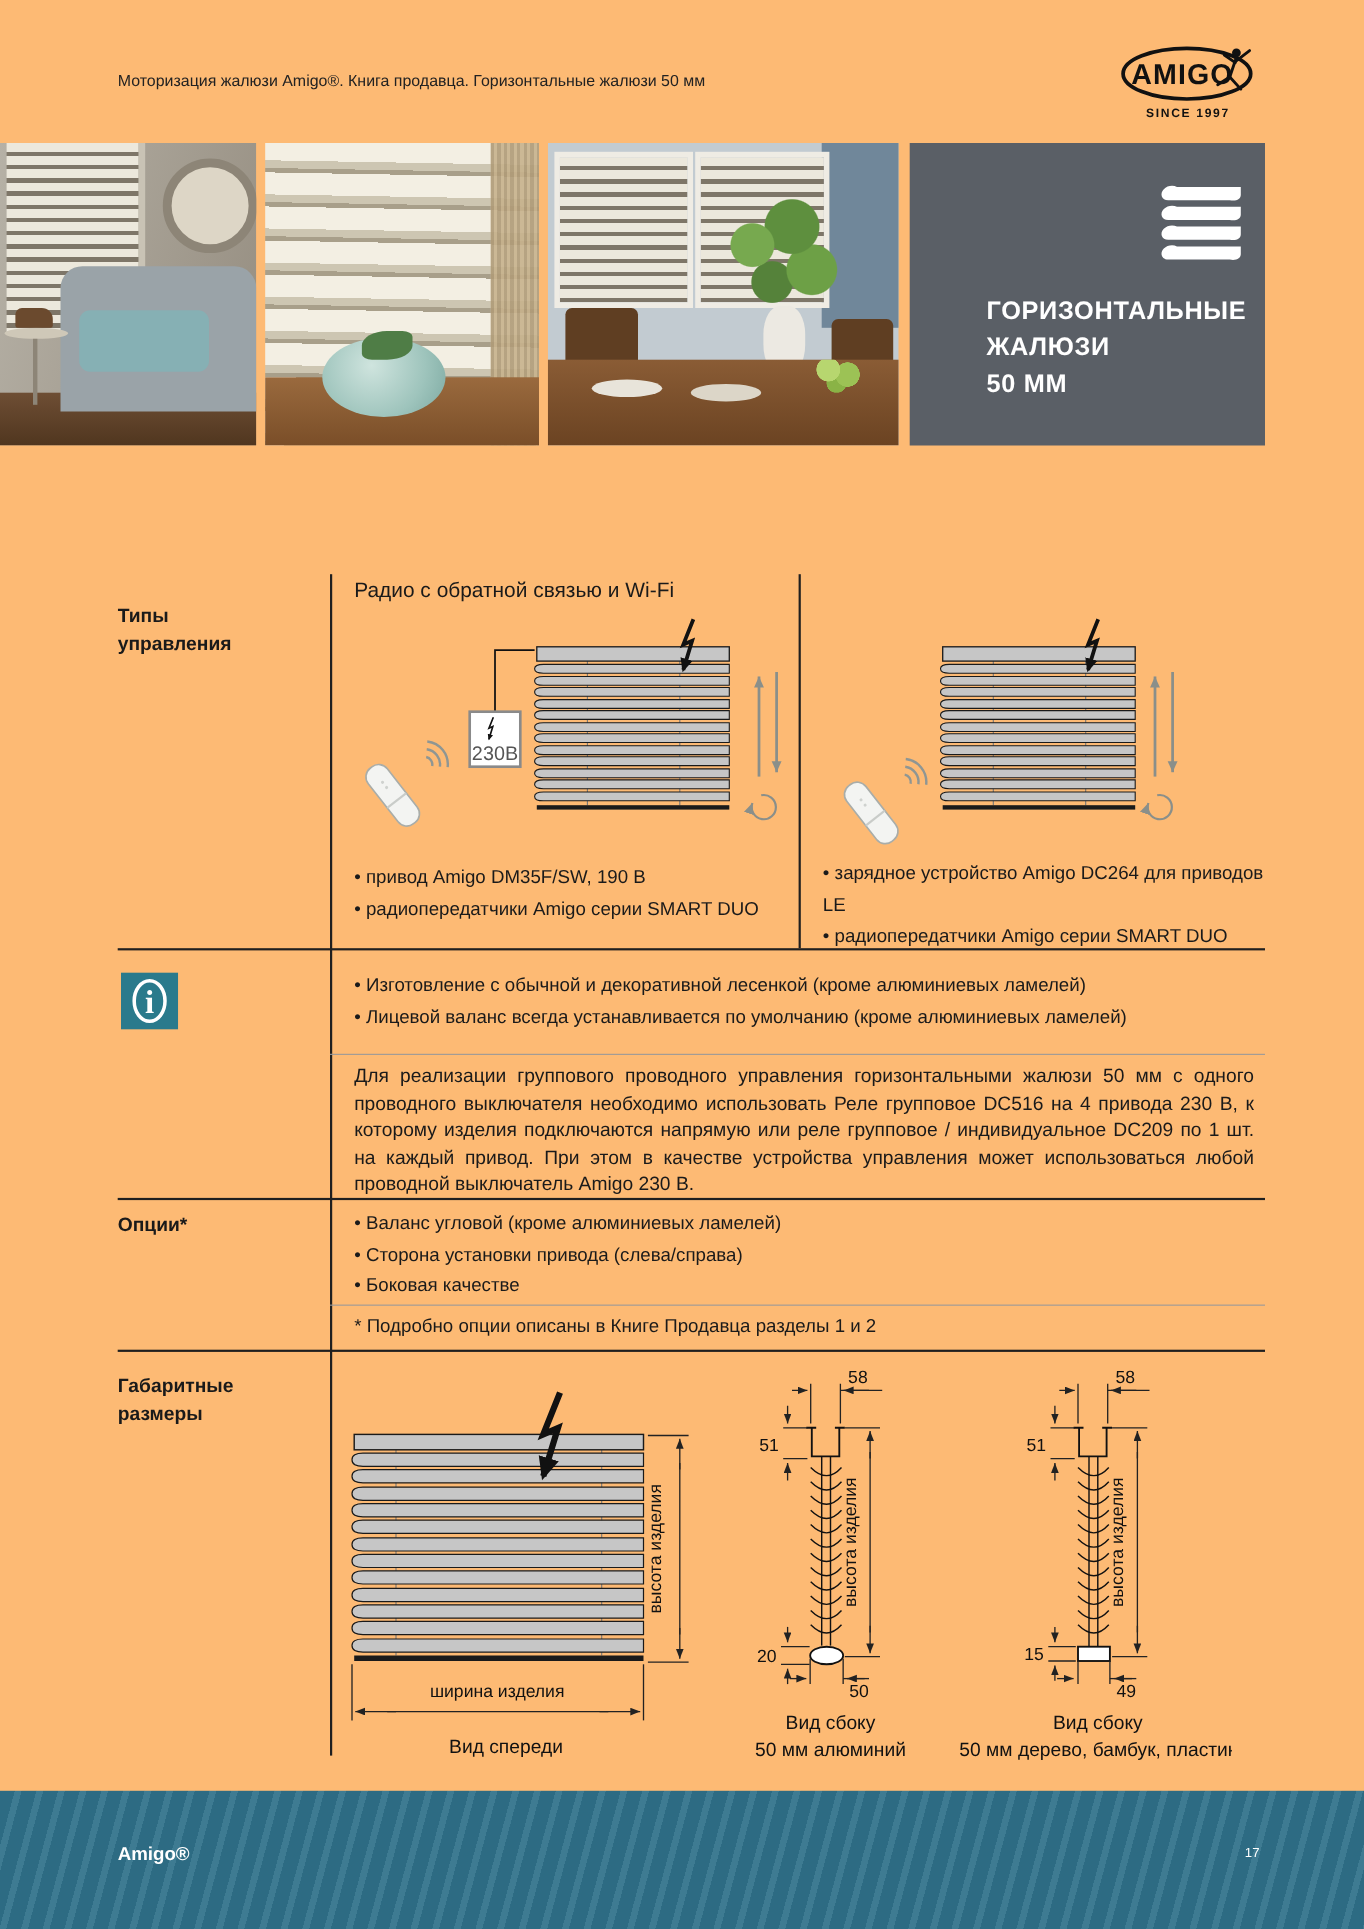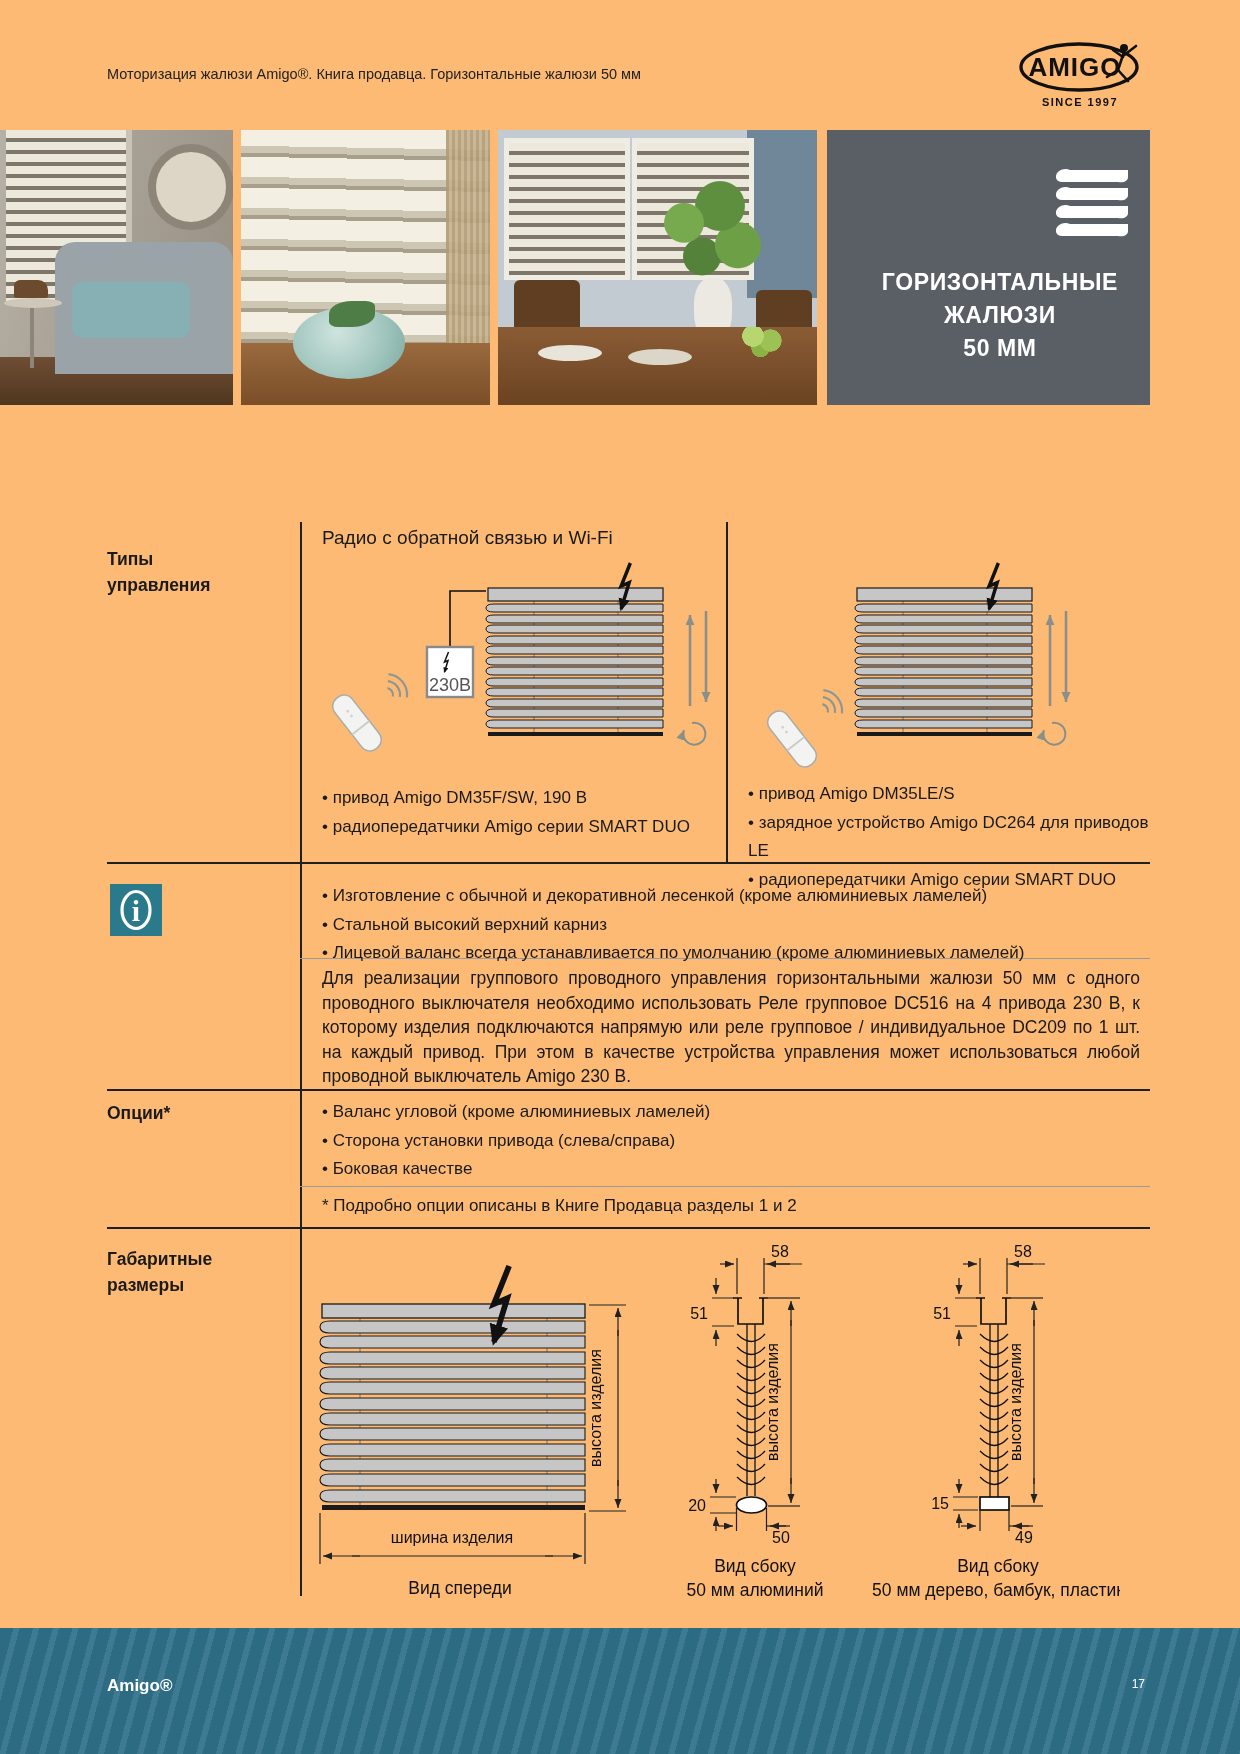--- a/index.html
+++ b/index.html
@@ -10,21 +10,21 @@
   
   .breadcrumb{left:107px;top:66px;font-size:14.5px;color:#222;}
   .logo-svg{left:1018px;top:40px;}
 
   
   .photo{top:130px;height:275px;overflow:hidden;}
   .ph1{left:0;width:233px;}
   .ph2{left:241px;width:249px;}
   .ph3{left:498px;width:319px;}
   .hero-panel{left:827px;top:130px;width:323px;height:275px;background:#5a5f66;}
-  .panel-title{position:absolute;right:32px;top:136px;text-align:center;color:#fff;font-size:23px;font-weight:bold;line-height:33px;letter-spacing:.6px;}
+  .panel-title{position:absolute;right:17px;top:136px;text-align:left;color:#fff;font-size:23px;font-weight:bold;line-height:33px;letter-spacing:.6px;}
   .panel-icon{position:absolute;right:16px;top:38px;}
 
   
   .fill{position:absolute;}
   .blind-stripes{background:repeating-linear-gradient(180deg,#ece8dc 0 8px,#7e7668 8px 12px);}
 
   
   .vline{width:2px;background:#1f1f1f;}
   .hline{height:2px;background:#1f1f1f;}
   .hline-light{height:1px;background:#9a9a9a;}
@@ -225,34 +225,32 @@
     <use href="#remote-ctrl" transform="translate(44,184) rotate(-38)"></use>
     <use href="#waves" transform="translate(73,156) rotate(12)"></use>
     <use href="#updown" transform="translate(302,56)"></use>
   </svg>
 
   <ul class="blt abs" style="left:322px;top:784px;width:400px;">
     <li>привод Amigo DM35F/SW, 190 В</li>
     <li>радиопередатчики Amigo серии SMART DUO</li>
   </ul>
   <ul class="blt abs" style="left:748px;top:780px;width:402px;">
-    <li>привод Amigo DM35LE/S</li>
     <li>зарядное устройство Amigo DC264 для приводов LE</li>
     <li>радиопередатчики Amigo серии SMART DUO</li>
   </ul>
 
   <svg class="abs" style="left:110px;top:884px;" width="52" height="52">
     <rect x="0" y="0" width="52" height="52" fill="#2a7a8c"></rect>
     <ellipse cx="26" cy="26" rx="14" ry="18.5" fill="none" stroke="#fff" stroke-width="3.2"></ellipse>
     <text x="26" y="37" text-anchor="middle" font-size="30" font-weight="bold" font-family="Liberation Serif, DejaVu Serif, serif" fill="#fff">i</text>
   </svg>
 
   <ul class="blt abs" style="left:322px;top:882px;width:820px;">
     <li>Изготовление с обычной и декоративной лесенкой (кроме алюминиевых ламелей)</li>
-    <li>Стальной высокий верхний карниз</li>
     <li>Лицевой валанс всегда устанавливается по умолчанию (кроме алюминиевых ламелей)</li>
   </ul>
 
   <div class="abs para" style="left:322px;top:966px;width:818px;">Для реализации группового проводного управления горизонтальными жалюзи 50 мм с одного проводного выключателя необходимо использовать Реле групповое DC516 на 4 привода 230 В, к которому изделия подключаются напрямую или реле групповое / индивидуальное DC209 по 1 шт. на каждый привод. При этом в качестве устройства управления может использоваться любой проводной выключатель Amigo 230 В.</div>
 
   <div class="abs row-label" style="top:1100px;">Опции*</div>
   <ul class="blt abs" style="left:322px;top:1098px;width:820px;">
     <li>Валанс угловой (кроме алюминиевых ламелей)</li>
     <li>Сторона установки привода (слева/справа)</li>
     <li>Боковая качестве</li>

